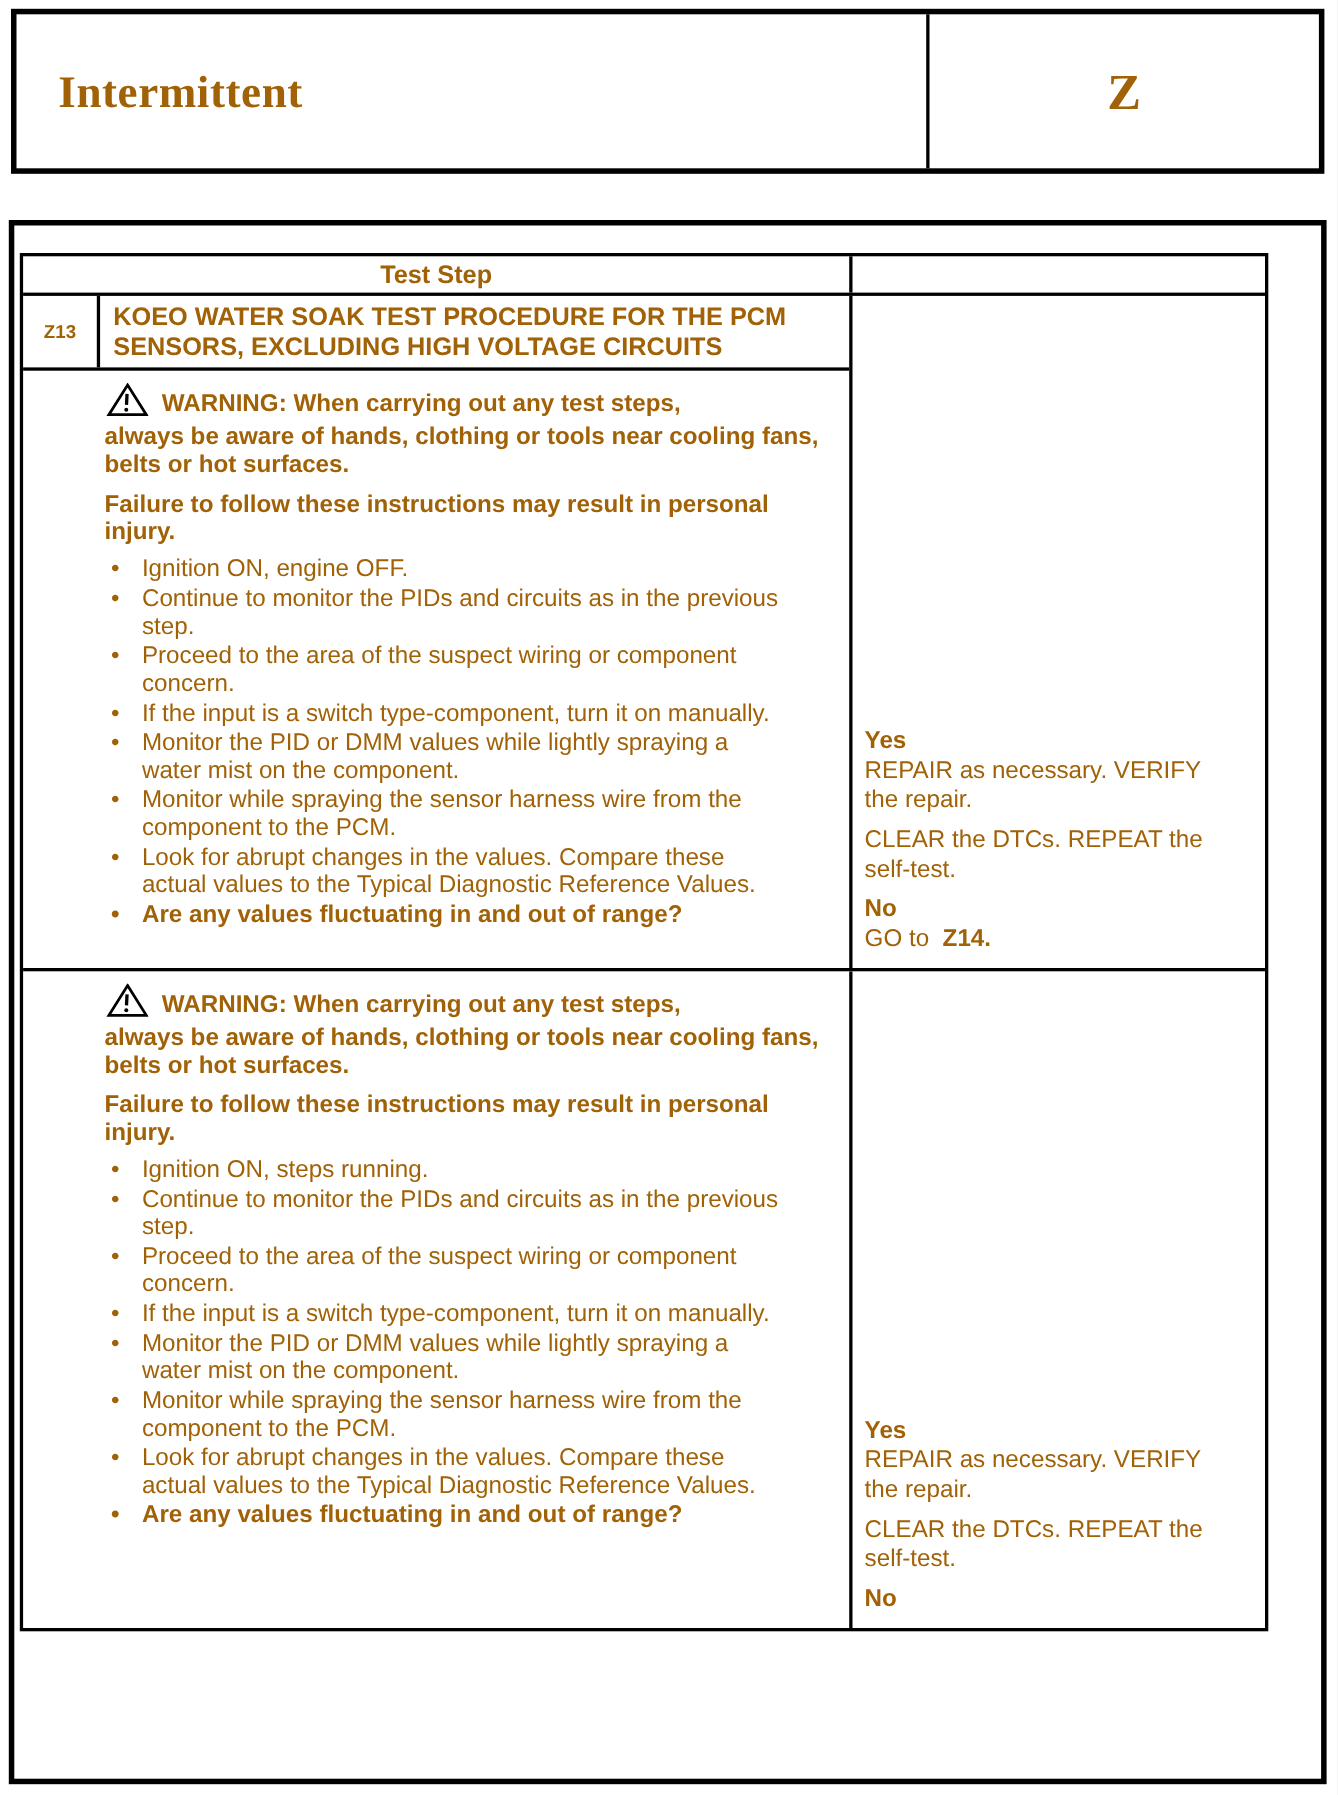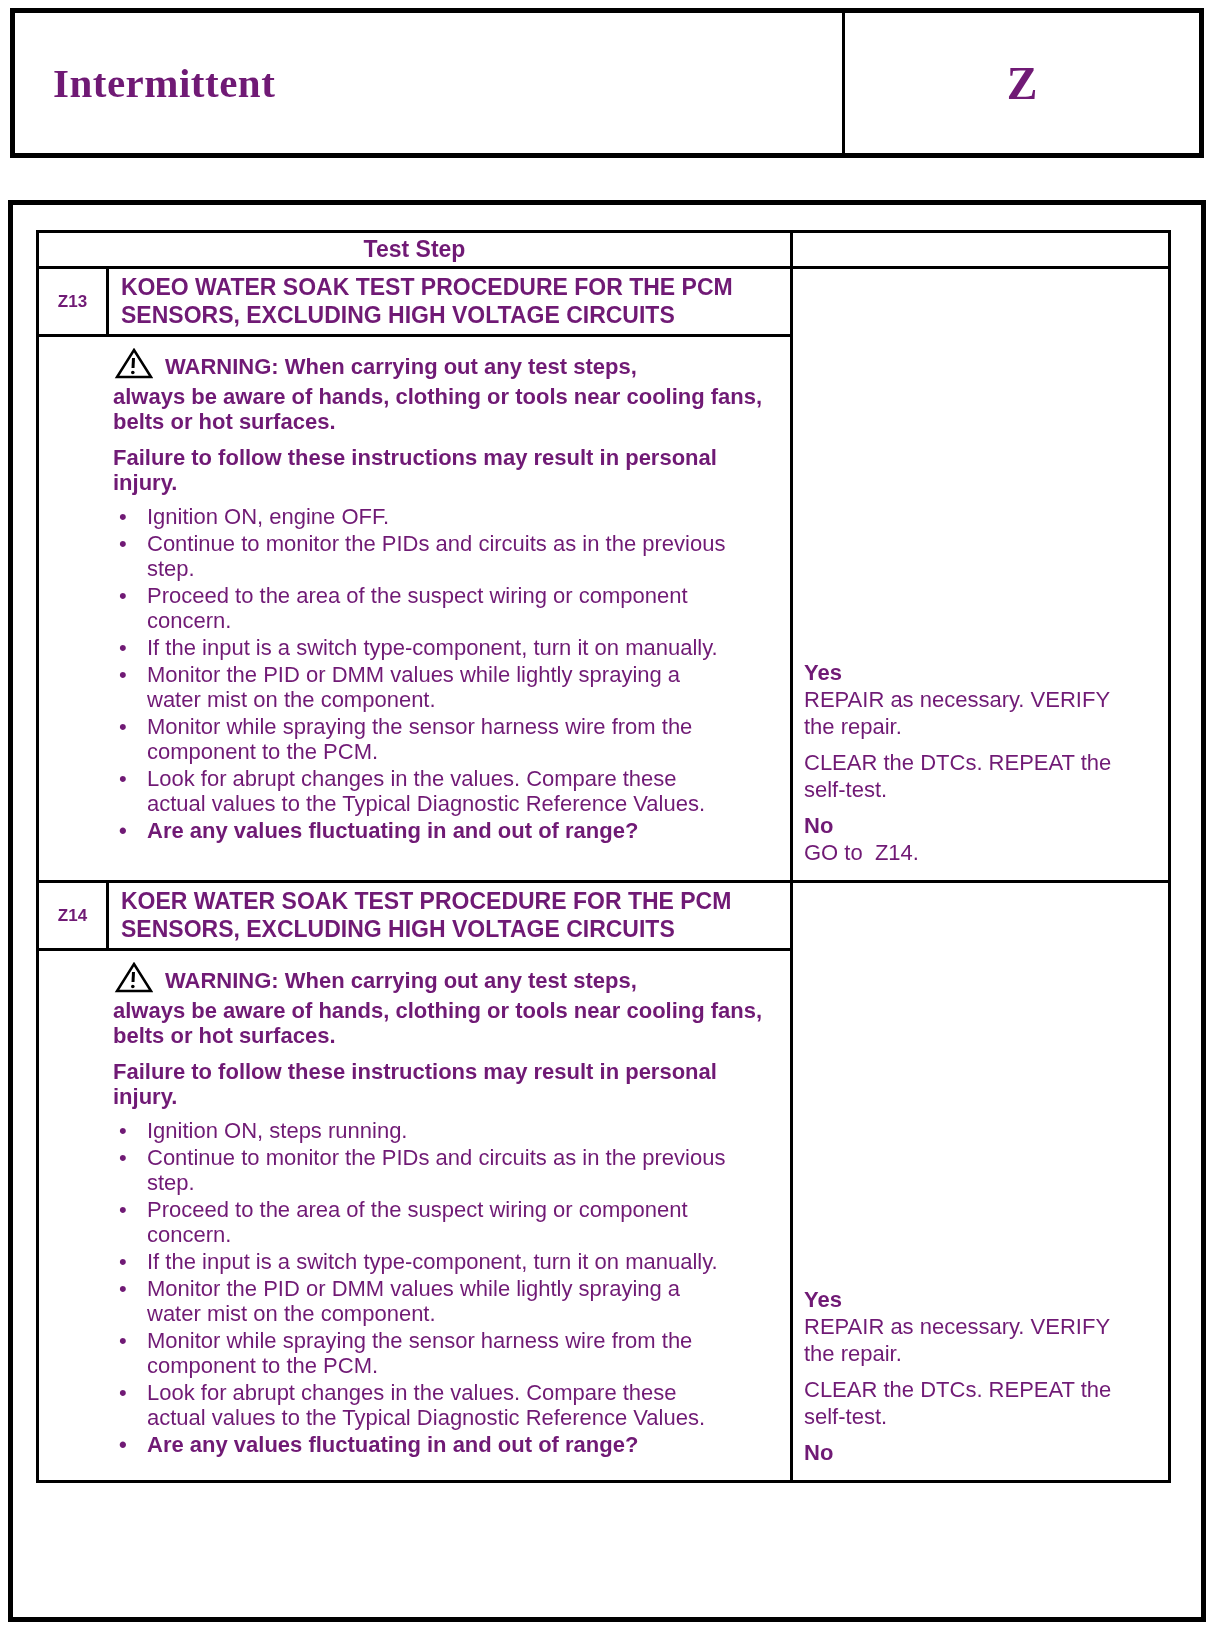--- a/index.html
+++ b/index.html
@@ -3,21 +3,21 @@
 <meta charset="utf-8">
 <style>
   * { box-sizing: border-box; margin: 0; padding: 0; }
   html,body { background:#e8e8e8; }
   .page {
     position: relative;
     width: 1216px;
     height: 1632px;
     background: #ffffff;
     font-family: "Liberation Sans", sans-serif;
-    color: #701a75;
+    color: #a16207;
     overflow: hidden;
     margin: 0 auto;
   }
 
   
   .header-box {
     position: absolute;
     left: 10px; top: 8px;
     width: 1194px; height: 150px;
     border: 5px solid #000;
@@ -54,21 +54,21 @@
     position: absolute;
     left: 8px; top: 200px;
     width: 1198px; height: 1422px;
     border: 5px solid #000;
     background: #fff;
   }
 
   
   .ptable {
     position: absolute;
-    left: 23px; top: 25px;
+    left: 5px; top: 25px;
     width: 1135px;
     border: 3px solid #000;
     background: #fff;
   }
   .thead {
     display: flex;
     height: 36px;
     border-bottom: 3px solid #000;
     font-weight: bold;
     font-size: 23px;
@@ -146,21 +146,21 @@
     display: flex;
     flex-direction: column;
     justify-content: flex-end;
     padding: 0 22px 14px 11px;
     font-size: 22px;
     line-height: 27px;
   }
   .step-results p { margin: 0; }
   .res-label { font-weight: bold; }
   .gap-top { margin-top: 9px !important; }
-  .res-target { font-weight: normal; }
+  .res-target { font-weight: bold; }
 </style>
 </head>
 <body>
 
 <div class="page">
 
   <div class="header-box">
     <div class="header-left">
       <span class="title">Intermittent</span>
     </div>
@@ -231,24 +231,20 @@
           <p class="res-label">Yes</p>
           <p>REPAIR as necessary. VERIFY the repair.</p>
           <p class="gap-top">CLEAR the DTCs. REPEAT the self-test.</p>
           <p class="res-label gap-top">No</p>
           <p><span>GO to</span>&nbsp;&nbsp;<span class="res-target">Z14.</span></p>
         </div>
       </div>
 
       <div class="step-row last">
         <div class="step-left">
-          <div class="step-title-row">
-            <div class="step-id">Z14</div>
-            <div class="step-title">KOER WATER SOAK TEST PROCEDURE FOR THE PCM SENSORS, EXCLUDING HIGH VOLTAGE CIRCUITS</div>
-          </div>
           <div class="step-body">
             <p class="warning-para"><span class="warn-icon"><svg width="40" height="31" viewBox="0 0 40 31">
                     <polygon points="21,2 38,29 4,29" fill="none" stroke="#000" stroke-width="2.5"></polygon>
                     <line x1="20.5" y1="10" x2="20" y2="20" stroke="#000" stroke-width="3"></line>
                     <circle cx="19.8" cy="24.5" r="1.8" fill="#000"></circle>
                   </svg></span><span>WARNING: When carrying out any test steps,</span>
               <span style="display:block">always be aware of hands, clothing or tools near cooling fans, belts or hot surfaces.</span>
             </p>
             <p class="caution-para">Failure to follow these instructions may result in personal injury.</p>
             <ul class="bullet-list">

